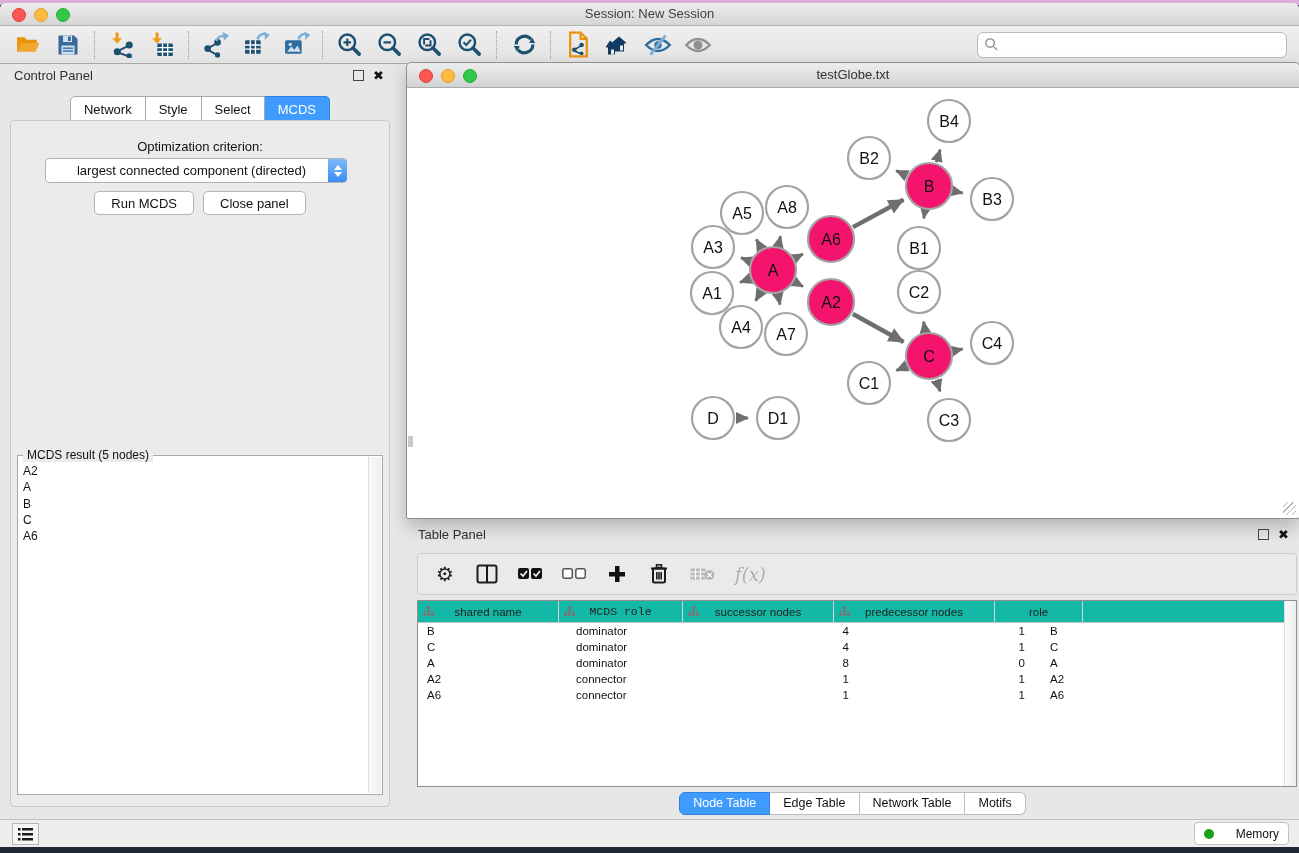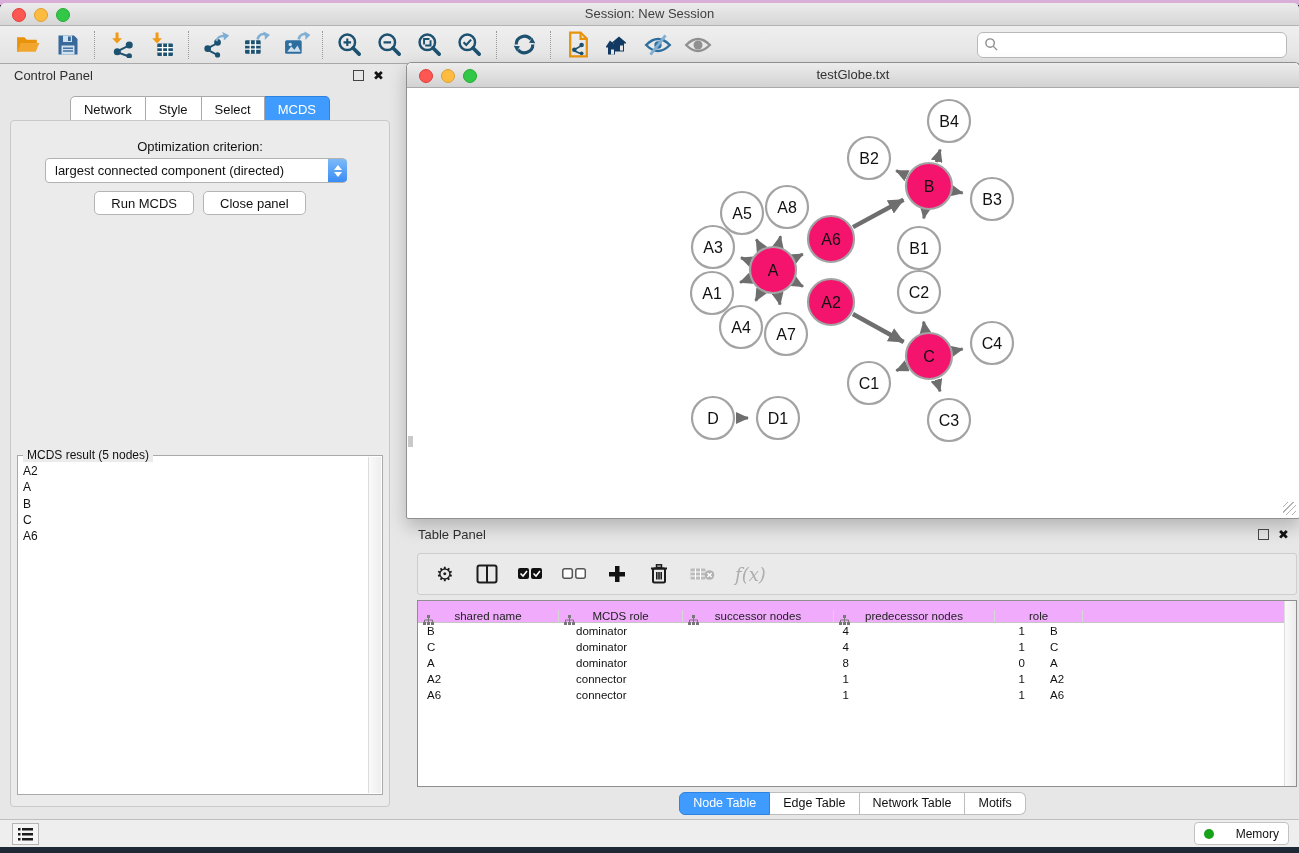--- a/index.html
+++ b/index.html
@@ -44,21 +44,21 @@
   .cp-tab{height:20px;line-height:20px;padding:3px 13px;font-size:13px;background:#fff;
           border:1px solid #a9a9a9;border-left:none;color:#111;}
   .cp-tab:first-child{border-left:1px solid #a9a9a9;border-radius:5px 0 0 5px;}
   .cp-tab:last-child{border-radius:0 5px 5px 0;}
   .cp-tab.active{background:#3f9bfd;border-color:#2f83e0;color:#fff;}
   .cp-body{position:absolute;left:8px;right:8px;top:58px;bottom:14px;background:#ebebeb;
            border:1px solid #c9c9c9;border-radius:4px;}
   .opt-label{text-align:center;font-size:13px;color:#111;margin-top:18px;}
   .dropdown{position:absolute;left:34px;right:42px;top:37px;height:23px;background:#fff;
             border:1px solid #b2b2b2;border-radius:4px;display:flex;align-items:center;}
-  .dropdown .dd-text{flex:1;font-size:13px;padding-left:9px;color:#111;white-space:nowrap;}
+  .dropdown .dd-text{flex:1;font-size:13px;padding-left:9px;color:#111;white-space:nowrap;text-align:center;}
   .dd-stepper{width:19px;height:23px;margin:-1px -1px -1px 0;border-radius:0 4px 4px 0;
             background:linear-gradient(#7db9f9,#3a8df4);display:flex;flex-direction:column;
             align-items:center;justify-content:center;gap:2px;}
   .dd-stepper span{width:0;height:0;border-left:4px solid transparent;border-right:4px solid transparent;}
   .dd-up{border-bottom:5px solid #fff;}
   .dd-down{border-top:5px solid #fff;}
   .cp-buttons{position:absolute;top:70px;left:0;right:0;display:flex;justify-content:center;gap:9px;}
   .aq-btn{height:22px;padding:0 16px;background:#fff;border:1px solid #b5b5b5;border-radius:5px;
           font-size:13px;color:#111;display:flex;align-items:center;}
   .groupbox{position:absolute;left:6px;right:6px;top:334px;bottom:11px;background:#fff;
@@ -86,21 +86,21 @@
   .tp-toolbar{position:absolute;left:11px;right:2px;top:32px;height:40px;background:#eaeaea;
         border:1px solid #cdcdcd;border-radius:3px;display:flex;align-items:center;gap:20px;padding:0 16px;}
   .tp-ico{display:flex;align-items:center;justify-content:center;min-width:22px;height:26px;}
   .fx-label{font-family:"DejaVu Serif","Liberation Serif",serif;font-style:italic;
         font-size:18px;color:#adadad;}
   .gear-glyph{font-size:20px;color:#1c1c1c;line-height:20px;}
   .datatable{position:absolute;left:11px;right:2px;top:79px;bottom:34px;background:#fff;
         border:1px solid #8f8f8f;overflow:hidden;}
   .dt-scroll{position:absolute;top:0;bottom:0;right:0;width:11px;
         background:linear-gradient(90deg,#fafafa,#ececec);border-left:1px solid #ddd;}
-  .dt-header{display:flex;height:21px;border-bottom:1px solid #c6c6c6;background:#f0abfc;align-items:flex-end;}
+  .dt-header{display:flex;height:21px;border-bottom:1px solid #c6c6c6;background:#14b8a6;}
   .dt-hcell{position:relative;border-right:1px solid #d6d6d6;display:flex;align-items:center;
         justify-content:center;font-size:11.5px;color:#222;}
   .dt-hcell .tree-ico{position:absolute;left:5px;top:5px;}
   .dt-row{display:flex;height:16px;align-items:center;}
   .dt-cell{font-size:11.5px;color:#111;white-space:nowrap;overflow:hidden;}
   .dt-cell.left{text-align:left;padding-left:9px;}
   .dt-cell.right{text-align:right;padding-right:16px;}
   .bt-tabs{position:absolute;left:0;right:0;bottom:6px;display:flex;justify-content:center;}
   .bt-tab{height:21px;line-height:21px;padding:0 13px;font-size:12.5px;background:#fff;
         border:1px solid #bdbdbd;border-left:none;color:#111;}
@@ -537,21 +537,21 @@
             <div class="dt-hcell" style="width: 140px;">
               <svg width="11" height="11" viewBox="0 0 11 11" class="tree-ico">
                 <rect x="4" y="0" width="3" height="3" fill="#777"></rect>
                 <rect x="0" y="7" width="3" height="3" fill="#777"></rect>
                 <rect x="4" y="7" width="3" height="3" fill="#777"></rect>
                 <rect x="8" y="7" width="3" height="3" fill="#777"></rect>
                 <path d="M5.5 3v2M1.5 7V5h8v2M5.5 5v2" stroke="#777" fill="none" stroke-width="1"></path>
               </svg>
               <span>shared name</span>
             </div>
-            <div class="dt-hcell" style="width: 123px;">
+            <div class="dt-hcell" style="width: 123px; font-family: Liberation Mono, monospace;">
               <svg width="11" height="11" viewBox="0 0 11 11" class="tree-ico">
                 <rect x="4" y="0" width="3" height="3" fill="#777"></rect>
                 <rect x="0" y="7" width="3" height="3" fill="#777"></rect>
                 <rect x="4" y="7" width="3" height="3" fill="#777"></rect>
                 <rect x="8" y="7" width="3" height="3" fill="#777"></rect>
                 <path d="M5.5 3v2M1.5 7V5h8v2M5.5 5v2" stroke="#777" fill="none" stroke-width="1"></path>
               </svg>
               <span>MCDS role</span>
             </div>
             <div class="dt-hcell" style="width: 150px;">

